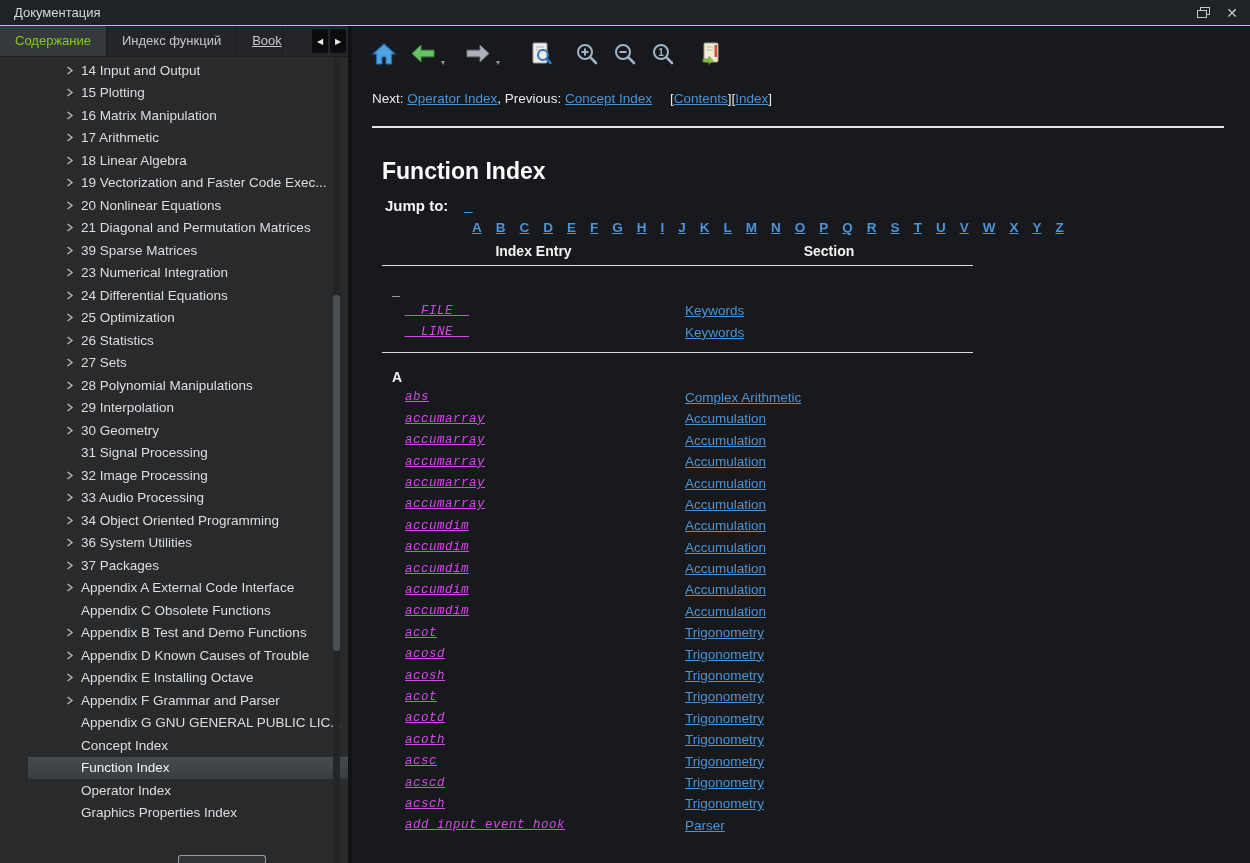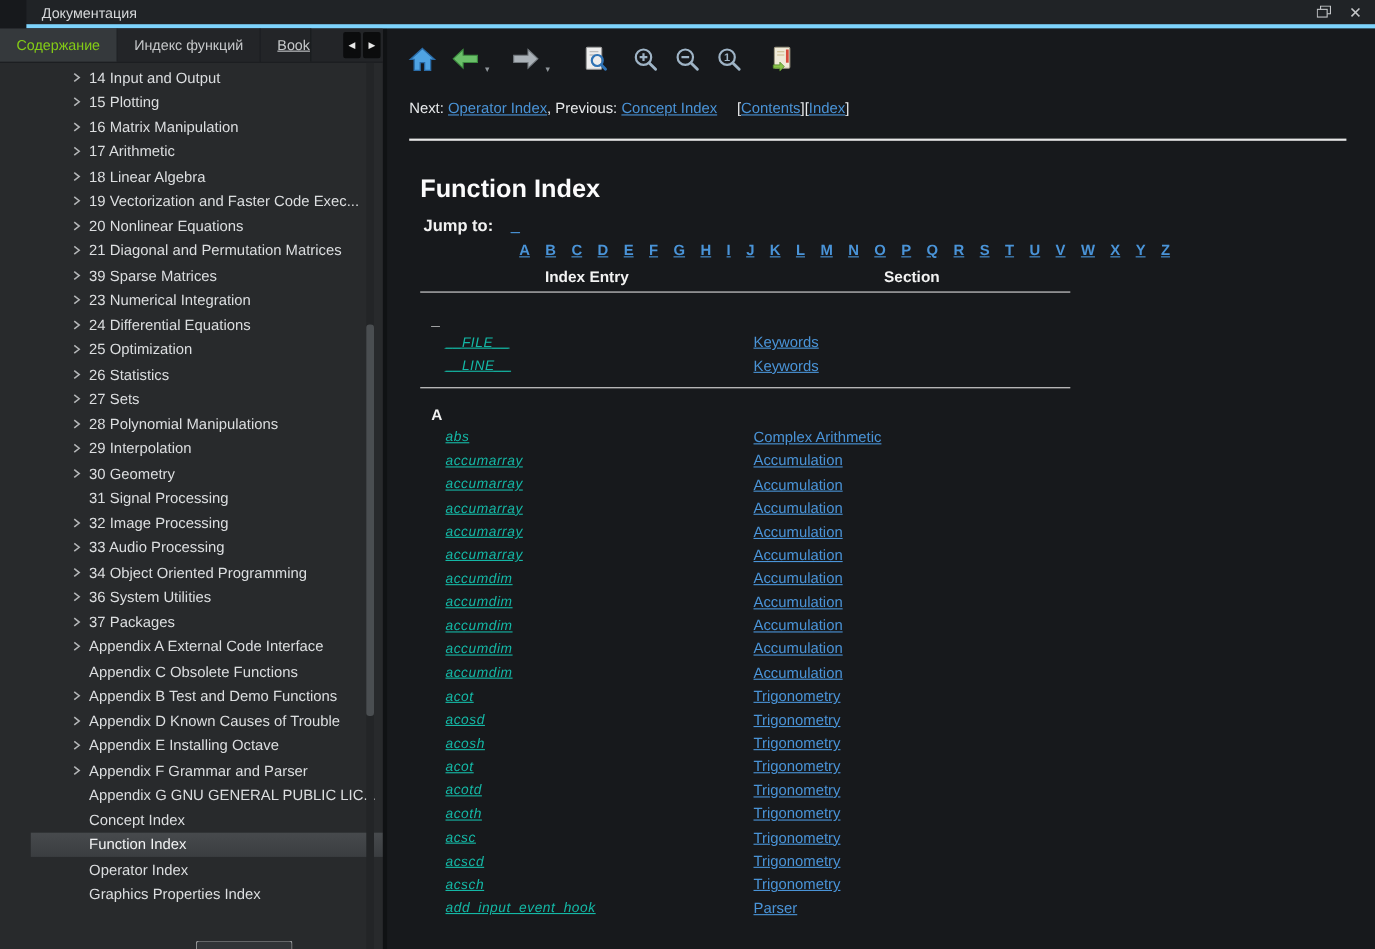--- a/index.html
+++ b/index.html
@@ -1,21 +1,21 @@
 <!DOCTYPE html>
 <html><head>
 <meta charset="utf-8">
 <style>
   html,body{margin:0;padding:0;background:#000;}
   .window{width:1250px;height:863px;position:relative;overflow:hidden;
     font-family:"Liberation Sans",sans-serif;background:#17191c;}
 
   
-  .titlebar{height:26px;background:#202326;border-bottom:4px solid #7dd3fc;
-    display:flex;align-items:center;padding:0 10px;box-sizing:border-box;margin-left:24px;}
+  .titlebar{height:26px;background:#202326;border-bottom:1px solid #7dd3fc;
+    display:flex;align-items:center;padding:0 10px;box-sizing:border-box;}
   .titlebar .title{color:#d6d8da;font-size:13px;margin-left:4px;}
   .win-controls{margin-left:auto;display:flex;align-items:center;gap:16px;margin-right:2px;}
   .win-btn{color:#c4c6c8;display:flex;align-items:center;font-size:14px;line-height:1;}
 
   
   .main{display:flex;height:837px;}
   .left-panel{width:348px;flex:none;position:relative;background:#282a2c;}
   .divider{width:4px;flex:none;background:#101214;}
   .right-panel{flex:1;background:#17191c;display:flex;flex-direction:column;overflow:hidden;}
 
@@ -58,22 +58,22 @@
   .underscore-link{margin-left:16px;color:#4a94d8;}
   .letters-row{margin:6px 0 0 120px;display:flex;gap:14px;font-size:13.5px;font-weight:bold;}
   .letter-link{color:#4a94d8;}
   .index-table{margin-left:30px;width:591px;font-size:13.5px;}
   .table-header{display:grid;grid-template-columns:303px 288px;margin-top:8px;height:20px;
     font-weight:bold;color:#f2f2f2;font-size:14px;}
   .table-header span{text-align:center;}
   .table-rule{height:1px;background:#dcdcdc;margin-top:2px;}
   .section-letter{margin-top:16px;height:18px;font-weight:bold;color:#f2f2f2;font-size:14px;padding-left:10px;}
   .index-row{display:grid;grid-template-columns:280px 1fr;height:21.4px;align-items:center;padding-left:23px;}
-  .entry-link{font-family:Liberation Sans, sans-serif;font-style:italic;font-size:12.5px;
-    color:#14b8a6;letter-spacing:0.5px;}
+  .entry-link{font-family:Liberation Mono, monospace;font-style:italic;font-size:12.5px;
+    color:#d946ef;letter-spacing:0.5px;}
   .section-link{color:#4a94d8;}
   .section-rule{height:1px;background:#dcdcdc;margin-top:9px;}
 </style>
 </head>
 <body>
 
 <div class="window">
 
   <div class="titlebar">
     <span class="title">Документация</span>

